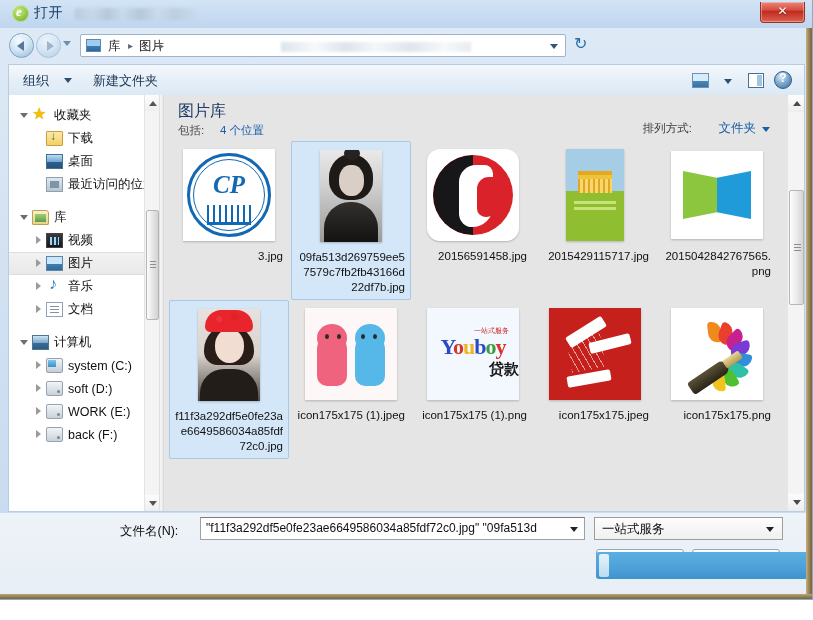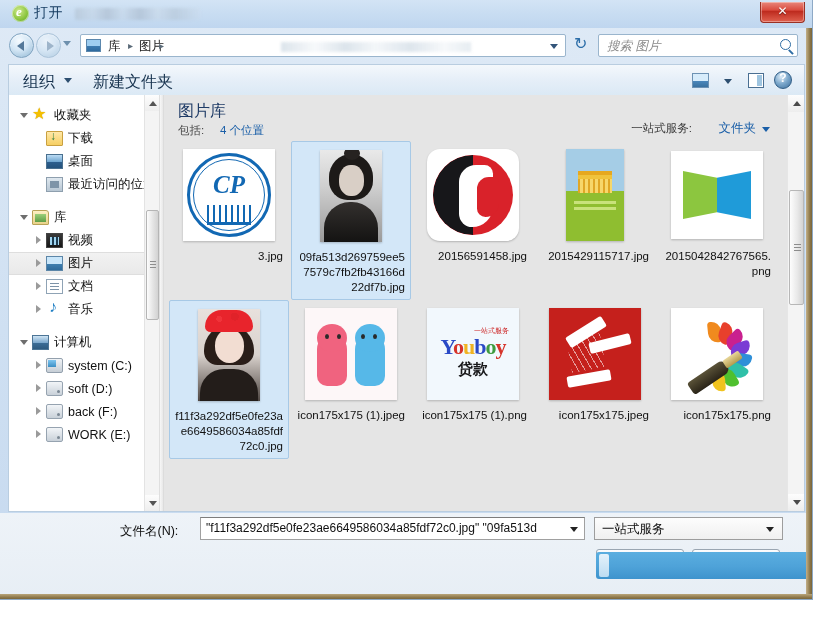--- a/index.html
+++ b/index.html
@@ -192,21 +192,21 @@
   
   #toolbar {
     position: absolute; left: 8px; top: 64px;
     width: 797px; height: 32px;
     background: linear-gradient(180deg,#f4f8fc 0%, #e6eff8 48%, #dbe9f5 100%);
     border: 1px solid #b9cde0;
     border-bottom-color: #aec4da;
   }
   .tb-item {
     position: absolute; top: 7px;
-    font-size: 16px; color: #17334f;
+    font-size: 13px; color: #17334f;
     cursor: pointer;
   }
   #tb-organize { left: 14px; }
   #tb-organize-caret {
     position: absolute; left: 55px; top: 13px;
     width: 0; height: 0;
     border-left: 4px solid transparent;
     border-right: 4px solid transparent;
     border-top: 5px solid #2d4f70;
   }
@@ -716,21 +716,21 @@
 
   .t-youboy { width: 92px; height: 92px; background: #f2f8fd; }
   .t-youboy .logo {
     position: absolute; left: 0; right: 0; top: 26px;
     text-align: center; font-size: 22px; font-weight: bold;
     font-family: "Liberation Serif", serif;
     letter-spacing: -1px;
   }
   .t-youboy .cn {
     position: absolute; left: 0; right: 0; top: 52px;
-    text-align: center; font-size: 15px; font-weight: bold;
+    text-align: right; font-size: 15px; font-weight: bold;
     color: #18181a;
   }
   .t-youboy .tag {
     position: absolute; right: 10px; top: 18px;
     font-size: 7px; color: #cc2222;
   }
 
   .t-gavel { width: 92px; height: 92px; background: #c5201c; }
   .t-gavel .head {
     position: absolute; left: 16px; top: 18px;
@@ -930,24 +930,20 @@
       <span class="crumb-sep" id="sep-0">▸</span>
       <span class="crumb" id="crumb-1">图片</span>
       <span class="crumb-sep" id="sep-1">▸</span>
       <span class="crumb-sep" id="sep-2"></span>
       <div id="address-blur"></div>
       <div id="address-dropdown"></div>
     </div>
 
     <div id="refresh-button"></div>
 
-    <div id="search-box">
-      <span id="search-placeholder">搜索 图片</span>
-      <span id="search-icon"></span>
-    </div>
   </div>
 
   <div id="toolbar">
     <span class="tb-item" id="tb-organize">组织</span>
     <span id="tb-organize-caret"></span>
     <span class="tb-item" id="tb-newfolder">新建文件夹</span>
     <span id="tb-view-icon"></span>
     <span id="tb-view-caret"></span>
     <span id="tb-pane-icon"></span>
     <span id="tb-help-icon"></span>
@@ -988,71 +984,71 @@
             <span class="nav-icon ic-video"></span>
             <span class="nav-label">视频</span>
           </div>
           <div class="nav-node lvl1 selected">
             <span class="expander closed"></span>
             <span class="nav-icon ic-picture"></span>
             <span class="nav-label">图片</span>
           </div>
           <div class="nav-node lvl1">
             <span class="expander closed"></span>
+            <span class="nav-icon ic-music"></span>
+            <span class="nav-label">音乐</span>
+          </div>
+          <div class="nav-node lvl1">
+            <span class="expander closed"></span>
             <span class="nav-icon ic-doc"></span>
             <span class="nav-label">文档</span>
-          </div>
-          <div class="nav-node lvl1">
-            <span class="expander closed"></span>
-            <span class="nav-icon ic-music"></span>
-            <span class="nav-label">音乐</span>
           </div>
           <div class="nav-gap"></div>
           <div class="nav-node lvl0">
             <span class="expander open"></span>
             <span class="nav-icon ic-computer"></span>
             <span class="nav-label">计算机</span>
           </div>
           <div class="nav-node lvl1">
             <span class="expander closed"></span>
             <span class="nav-icon ic-drive-sys"></span>
             <span class="nav-label">system (C:)</span>
           </div>
           <div class="nav-node lvl1">
             <span class="expander closed"></span>
             <span class="nav-icon ic-drive"></span>
             <span class="nav-label">soft (D:)</span>
           </div>
           <div class="nav-node lvl1">
             <span class="expander closed"></span>
             <span class="nav-icon ic-drive"></span>
-            <span class="nav-label">back (F:)</span>
+            <span class="nav-label">WORK (E:)</span>
           </div>
           <div class="nav-node lvl1">
             <span class="expander closed"></span>
             <span class="nav-icon ic-drive"></span>
-            <span class="nav-label">WORK (E:)</span>
+            <span class="nav-label">back (F:)</span>
           </div>
         </div>
       <div id="sidebar-cut"></div>
       <div id="sidebar-scroll">
         <div id="sb-up"></div>
         <div id="sb-thumb"></div>
         <div id="sb-down"></div>
       </div>
     </div>
 
     <div id="splitter"></div>
 
     <div id="filelist">
       <div id="library-header">
         <div id="library-title">图片库</div>
         <div id="library-sub-label">包括:</div>
         <div id="library-sub-link">4 个位置</div>
-        <div id="arrange-label">一站式服务:</div>
+        <div id="arrange-label">排列方式:</div>
         <div id="arrange-value">文件夹</div>
         <div id="arrange-caret"></div>
       </div>
 
       <div id="grid">
           <div class="tile">
             <div class="thumb-wrap">
               <div class="thumb t-seal">
                 <div class="ring"></div>
                 <div class="ring2"></div>

